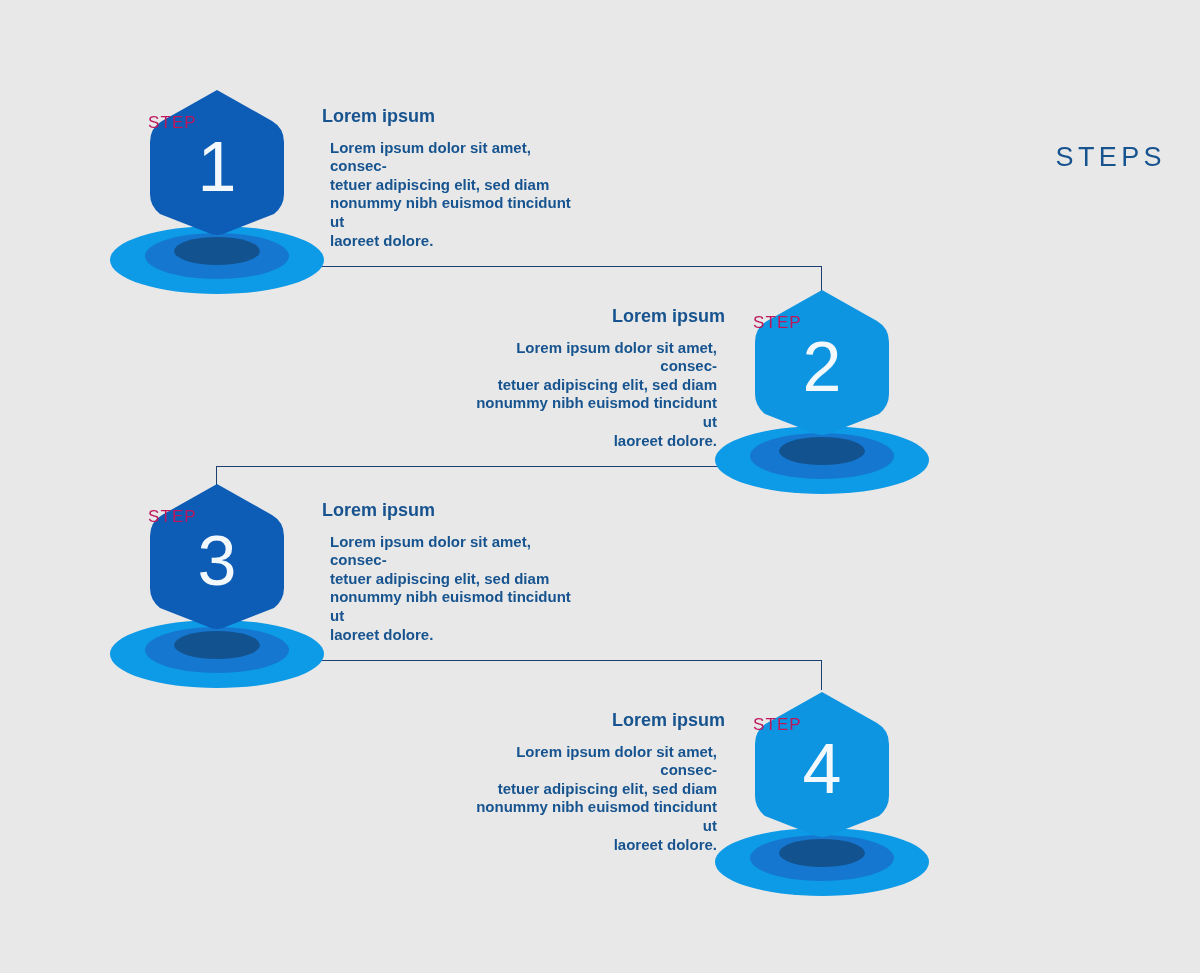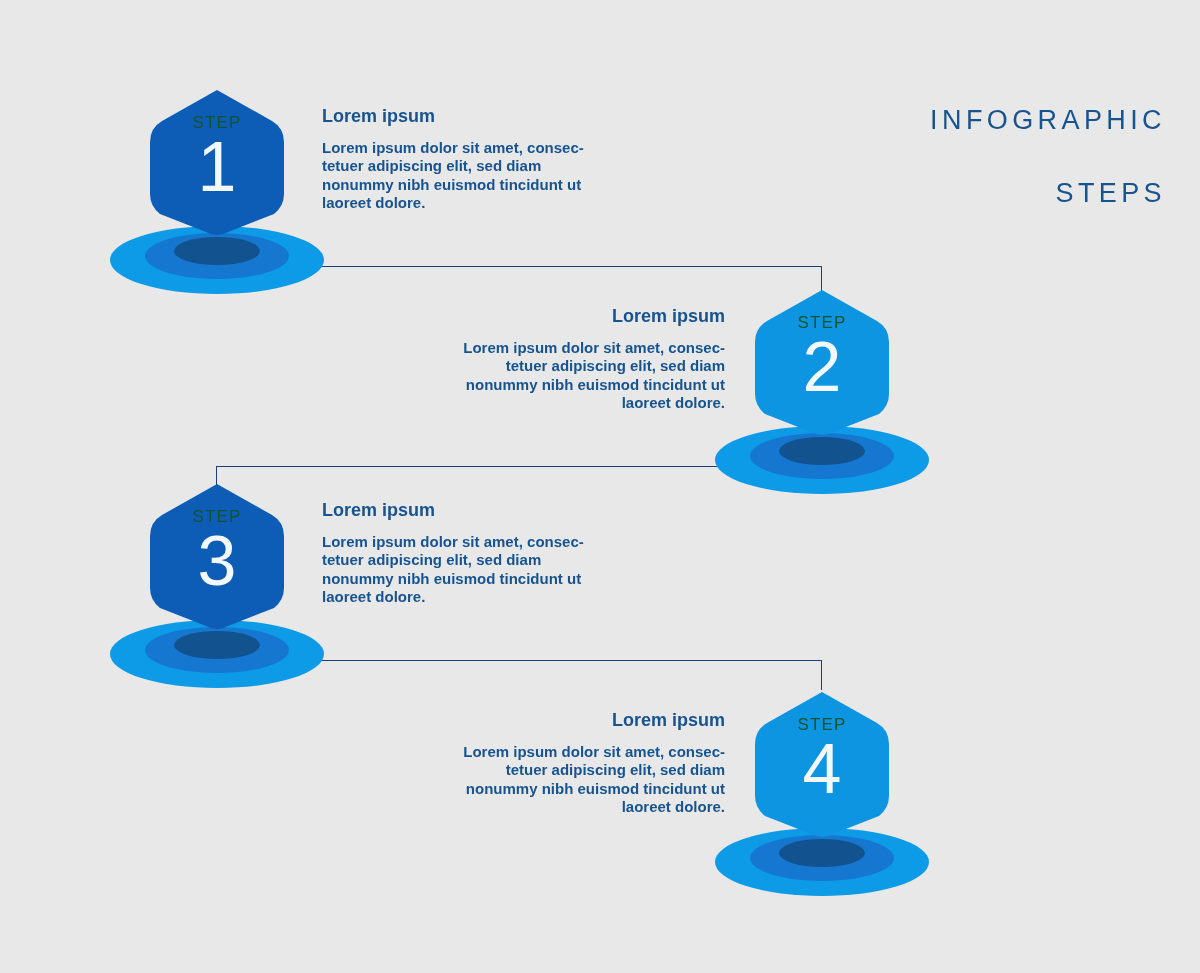--- a/index.html
+++ b/index.html
@@ -62,22 +62,21 @@
     width: 138px;
     height: 148px;
   }
   .hex-wrap svg { display: block; width: 138px; height: 148px; overflow: visible; }
 
   .hex-label {
     position: absolute;
     left: 0;
     width: 138px;
     top: 25px;
-    text-align: center;
-    color: #14532d;
+    color: #be185d;
     font-size: 17px;
     letter-spacing: 1.1px;
     font-weight: 400;
     pointer-events: none;
   }
   .hex-number {
     position: absolute;
     left: 0;
     width: 138px;
     top: 40px;
@@ -99,21 +98,21 @@
     font-size: 18px;
     font-weight: 700;
     margin: 0 0 11px 0;
     line-height: 1.2;
   }
   .tb-body {
     color: #17548f;
     font-size: 15px;
     font-weight: 700;
     line-height: 18.6px;
-    margin: 0;
+    margin: 8px;
     white-space: pre-line;
   }
   .align-right { text-align: right; }
   .align-left  { text-align: left; }
 
   
   .connector {
     position: absolute;
     border-color: #1b3f70;
     border-style: solid;
@@ -121,21 +120,20 @@
   }
   .conn-h { height: 0; border-top-width: 1.6px; }
   .conn-v { width: 0;  border-left-width: 1.6px; }
 </style>
 </head>
 <body style="background: rgb(232, 232, 232);">
 
 <div id="canvas">
 
   <div class="title">
-    <span>INFOGRAPHIC</span>
     <span class="line2">STEPS</span>
   </div>
 
   <div class="connector conn-h" style="left:318px; top:266px; width:504px;"></div>
   <div class="connector conn-v" style="left:821px; top:266px; height:30px;"></div>
 
   <div class="connector conn-h" style="left:216px; top:466px; width:506px;"></div>
   <div class="connector conn-v" style="left:216px; top:466px; height:30px;"></div>
 
   <div class="connector conn-h" style="left:318px; top:660px; width:504px;"></div>

